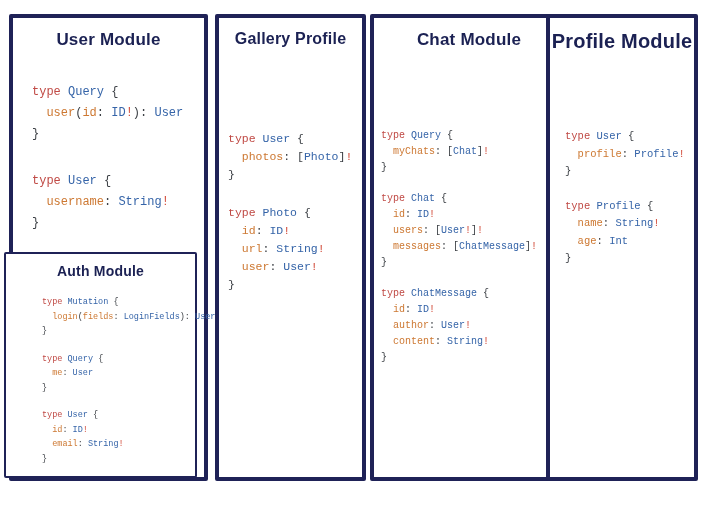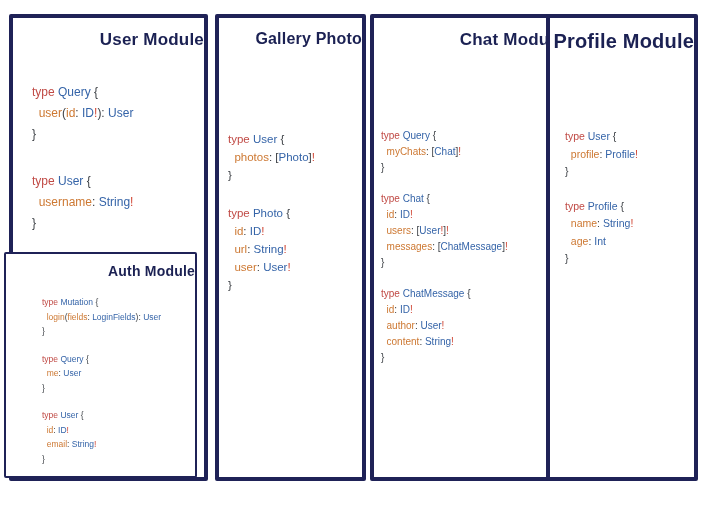--- a/index.html
+++ b/index.html
@@ -11,31 +11,31 @@
     position:absolute; background:#ffffff; box-sizing:border-box;
     border:4px solid var(--navy, #1f2257); border-radius:2px;
   }
   #panel-user    { left:9px;   top:14px;  width:199px; height:467px; }
   #panel-auth    { left:4px;   top:252px; width:193px; height:226px; border-width:2px; z-index:2; }
   #panel-gallery { left:215px; top:14px;  width:151px; height:467px; }
   #panel-chat    { left:370px; top:14px;  width:198px; height:467px; }
   #panel-profile { left:546px; top:14px;  width:152px; height:467px; }
 
   .panel-title {
-    text-align:right; font-weight:bold; color:var(--navy-text, #1b2153);
+    text-align:center; font-weight:bold; color:var(--navy-text, #1b2153);
     letter-spacing:0.2px;
   }
   #panel-user    .panel-title { margin-top:12px; font-size:17px; }
   #panel-auth    .panel-title { margin-top:9px;  font-size:14px; }
   #panel-gallery .panel-title { margin-top:12px; font-size:16px; }
   #panel-chat    .panel-title { margin-top:12px; font-size:17px; }
   #panel-profile .panel-title { margin-top:12px; font-size:20px; }
 
   .code {
-    position:absolute; font-family:Liberation Sans, sans-serif;
+    position:absolute; font-family:Liberation Mono, monospace;
     white-space:pre; color:var(--c-p, #3d4146);
   }
   #panel-user    .code { left:19px; top:64px;  font-size:12px;   line-height:21px; }
   #panel-auth    .code { left:12px; top:41px;  font-size:8.5px;  line-height:14.5px;margin-left:24px; }
   #panel-gallery .code { left:9px;  top:112px; font-size:11.5px; line-height:18px; }
   #panel-chat    .code { left:7px;  top:110px; font-size:10px;   line-height:16px; }
   #panel-profile .code { left:15px; top:110px; font-size:10.5px; line-height:17.5px; }
 
   #panel-user    .block { margin-bottom:26px; }
   #panel-auth    .block { margin-bottom:13px; }
@@ -58,21 +58,21 @@
     <div class="panel-title">User Module</div>
     <div class="code"><div class="block"><div class="line"><span class="tk-k">type</span><span class="tk-p"> </span><span class="tk-t">Query</span><span class="tk-p"> {</span></div><div class="line"><span class="tk-p">  </span><span class="tk-f">user</span><span class="tk-p">(</span><span class="tk-f">id</span><span class="tk-p">: </span><span class="tk-t">ID</span><span class="tk-e">!</span><span class="tk-p">): </span><span class="tk-t">User</span></div><div class="line"><span class="tk-p">}</span></div></div><div class="block"><div class="line"><span class="tk-k">type</span><span class="tk-p"> </span><span class="tk-t">User</span><span class="tk-p"> {</span></div><div class="line"><span class="tk-p">  </span><span class="tk-f">username</span><span class="tk-p">: </span><span class="tk-t">String</span><span class="tk-e">!</span></div><div class="line"><span class="tk-p">}</span></div></div></div>
   </div>
 
   <div class="panel" id="panel-auth">
     <div class="panel-title">Auth Module</div>
     <div class="code"><div class="block"><div class="line"><span class="tk-k">type</span><span class="tk-p"> </span><span class="tk-t">Mutation</span><span class="tk-p"> {</span></div><div class="line"><span class="tk-p">  </span><span class="tk-f">login</span><span class="tk-p">(</span><span class="tk-f">fields</span><span class="tk-p">: </span><span class="tk-t">LoginFields</span><span class="tk-p">): </span><span class="tk-t">User</span></div><div class="line"><span class="tk-p">}</span></div></div><div class="block"><div class="line"><span class="tk-k">type</span><span class="tk-p"> </span><span class="tk-t">Query</span><span class="tk-p"> {</span></div><div class="line"><span class="tk-p">  </span><span class="tk-f">me</span><span class="tk-p">: </span><span class="tk-t">User</span></div><div class="line"><span class="tk-p">}</span></div></div><div class="block"><div class="line"><span class="tk-k">type</span><span class="tk-p"> </span><span class="tk-t">User</span><span class="tk-p"> {</span></div><div class="line"><span class="tk-p">  </span><span class="tk-f">id</span><span class="tk-p">: </span><span class="tk-t">ID</span><span class="tk-e">!</span></div><div class="line"><span class="tk-p">  </span><span class="tk-f">email</span><span class="tk-p">: </span><span class="tk-t">String</span><span class="tk-e">!</span></div><div class="line"><span class="tk-p">}</span></div></div></div>
   </div>
 
   <div class="panel" id="panel-gallery">
-    <div class="panel-title">Gallery Photo</div>
+    <div class="panel-title">Gallery Profile</div>
     <div class="code"><div class="block"><div class="line"><span class="tk-k">type</span><span class="tk-p"> </span><span class="tk-t">User</span><span class="tk-p"> {</span></div><div class="line"><span class="tk-p">  </span><span class="tk-f">photos</span><span class="tk-p">: [</span><span class="tk-t">Photo</span><span class="tk-p">]</span><span class="tk-e">!</span></div><div class="line"><span class="tk-p">}</span></div></div><div class="block"><div class="line"><span class="tk-k">type</span><span class="tk-p"> </span><span class="tk-t">Photo</span><span class="tk-p"> {</span></div><div class="line"><span class="tk-p">  </span><span class="tk-f">id</span><span class="tk-p">: </span><span class="tk-t">ID</span><span class="tk-e">!</span></div><div class="line"><span class="tk-p">  </span><span class="tk-f">url</span><span class="tk-p">: </span><span class="tk-t">String</span><span class="tk-e">!</span></div><div class="line"><span class="tk-p">  </span><span class="tk-f">user</span><span class="tk-p">: </span><span class="tk-t">User</span><span class="tk-e">!</span></div><div class="line"><span class="tk-p">}</span></div></div></div>
   </div>
 
   <div class="panel" id="panel-chat">
     <div class="panel-title">Chat Module</div>
     <div class="code"><div class="block"><div class="line"><span class="tk-k">type</span><span class="tk-p"> </span><span class="tk-t">Query</span><span class="tk-p"> {</span></div><div class="line"><span class="tk-p">  </span><span class="tk-f">myChats</span><span class="tk-p">: [</span><span class="tk-t">Chat</span><span class="tk-p">]</span><span class="tk-e">!</span></div><div class="line"><span class="tk-p">}</span></div></div><div class="block"><div class="line"><span class="tk-k">type</span><span class="tk-p"> </span><span class="tk-t">Chat</span><span class="tk-p"> {</span></div><div class="line"><span class="tk-p">  </span><span class="tk-f">id</span><span class="tk-p">: </span><span class="tk-t">ID</span><span class="tk-e">!</span></div><div class="line"><span class="tk-p">  </span><span class="tk-f">users</span><span class="tk-p">: [</span><span class="tk-t">User</span><span class="tk-e">!</span><span class="tk-p">]</span><span class="tk-e">!</span></div><div class="line"><span class="tk-p">  </span><span class="tk-f">messages</span><span class="tk-p">: [</span><span class="tk-t">ChatMessage</span><span class="tk-p">]</span><span class="tk-e">!</span></div><div class="line"><span class="tk-p">}</span></div></div><div class="block"><div class="line"><span class="tk-k">type</span><span class="tk-p"> </span><span class="tk-t">ChatMessage</span><span class="tk-p"> {</span></div><div class="line"><span class="tk-p">  </span><span class="tk-f">id</span><span class="tk-p">: </span><span class="tk-t">ID</span><span class="tk-e">!</span></div><div class="line"><span class="tk-p">  </span><span class="tk-f">author</span><span class="tk-p">: </span><span class="tk-t">User</span><span class="tk-e">!</span></div><div class="line"><span class="tk-p">  </span><span class="tk-f">content</span><span class="tk-p">: </span><span class="tk-t">String</span><span class="tk-e">!</span></div><div class="line"><span class="tk-p">}</span></div></div></div>
   </div>
 
   <div class="panel" id="panel-profile">
     <div class="panel-title">Profile Module</div>

